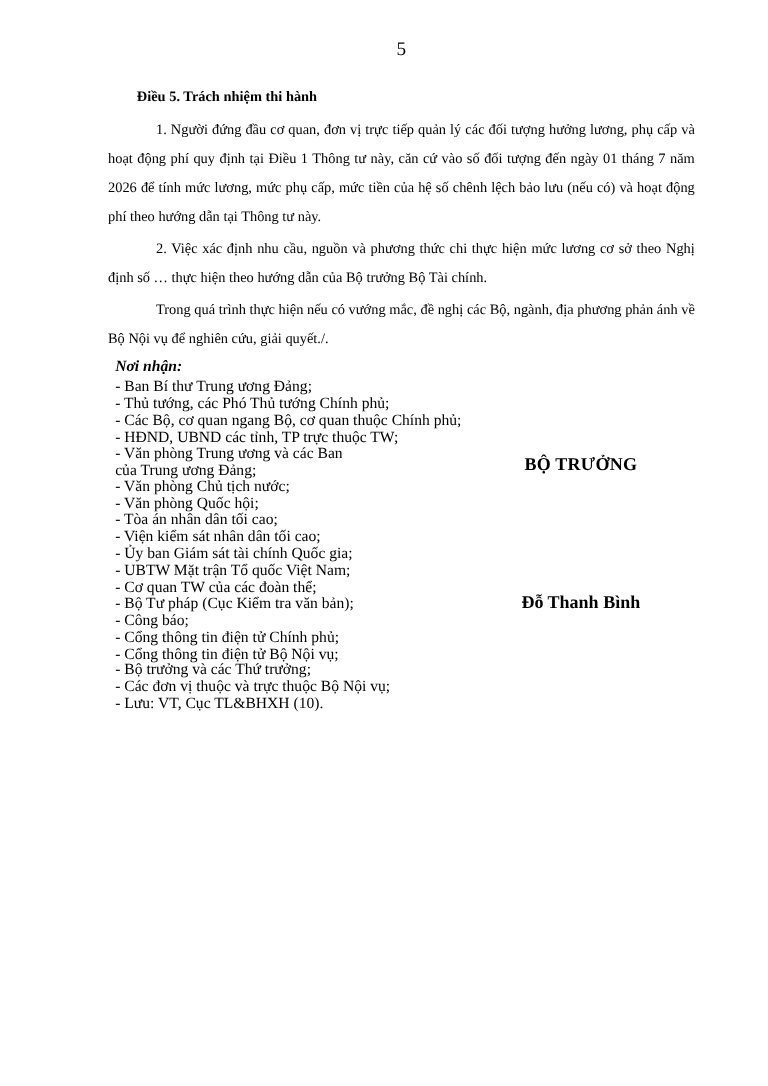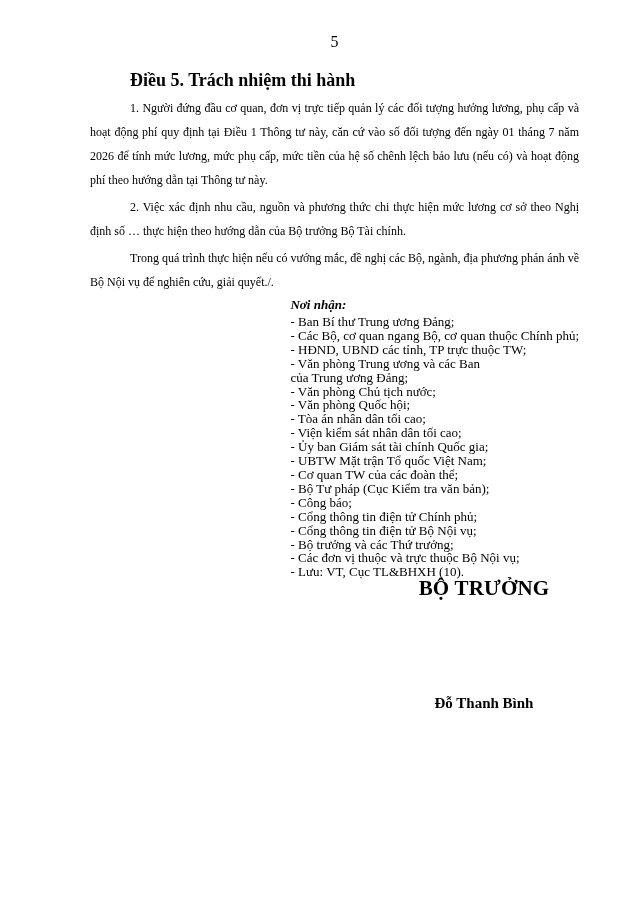--- a/index.html
+++ b/index.html
@@ -16,57 +16,56 @@
     padding: 33px 61px 0 90px;
     background: #ffffff;
   }
   .page-number {
     text-align: center;
     font-size: 16px;
     line-height: 18px;
   }
   .heading {
     font-weight: bold;
-    font-size: 18px;
+    font-size: 12px;
     line-height: 24px;
-    margin: 17px 0 4px 40px;
+    margin: 17px 0 4px 24px;
   }
   .para {
     font-size: 12px;
     line-height: 24px;
     text-align: justify;
     text-indent: 40px;
     margin: 0 0 3px 0;
   }
   .footer {
     display: flex;
-    align-items: flex-end;
+    align-items: center;
     margin-top: 2px;
-    flex-direction: column;
   }
   .recipients { flex: 1 1 auto; padding-left: 6px; }
   .recipients-label {
     font-size: 13px;
     font-weight: bold;
     font-style: italic;
     line-height: 16px;
     margin-bottom: 2px;
   }
   .recipient-line {
     font-size: 13px;
     line-height: 13.9px;
     white-space: nowrap;
   }
   .signature {
     width: 190px;
     flex: 0 0 auto;
     text-align: center;
   }
   .sig-title {
-    font-size: 21px;
+    font-size: 15px;
     font-weight: bold;
     line-height: 18px;
     letter-spacing: 0.2px;
   }
   .sig-name {
     font-size: 15px;
     font-weight: bold;
     margin-top: 98px;
   }
 </style>
@@ -84,20 +83,21 @@
   <p class="para">2. Việc xác định nhu cầu, nguồn và phương thức chi thực hiện mức lương cơ sở theo Nghị định số … thực hiện theo hướng dẫn của Bộ trưởng Bộ Tài chính.</p>
 
   <p class="para">Trong quá trình thực hiện nếu có vướng mắc, đề nghị các Bộ, ngành, địa phương phản ánh về Bộ Nội vụ để nghiên cứu, giải quyết./.</p>
 
   <div class="footer">
 
     <div class="recipients">
       <div class="recipients-label">Nơi nhận:</div>
       <div class="recipients-list">
           <div class="recipient-line">- Ban Bí thư Trung ương Đảng;</div>
+          <div class="recipient-line">- Thủ tướng, các Phó Thủ tướng Chính phủ;</div>
           <div class="recipient-line">- Các Bộ, cơ quan ngang Bộ, cơ quan thuộc Chính phủ;</div>
           <div class="recipient-line">- HĐND, UBND các tỉnh, TP trực thuộc TW;</div>
           <div class="recipient-line">- Văn phòng Trung ương và các Ban</div>
           <div class="recipient-line">của Trung ương Đảng;</div>
           <div class="recipient-line">- Văn phòng Chủ tịch nước;</div>
           <div class="recipient-line">- Văn phòng Quốc hội;</div>
           <div class="recipient-line">- Tòa án nhân dân tối cao;</div>
           <div class="recipient-line">- Viện kiểm sát nhân dân tối cao;</div>
           <div class="recipient-line">- Ủy ban Giám sát tài chính Quốc gia;</div>
           <div class="recipient-line">- UBTW Mặt trận Tổ quốc Việt Nam;</div>

